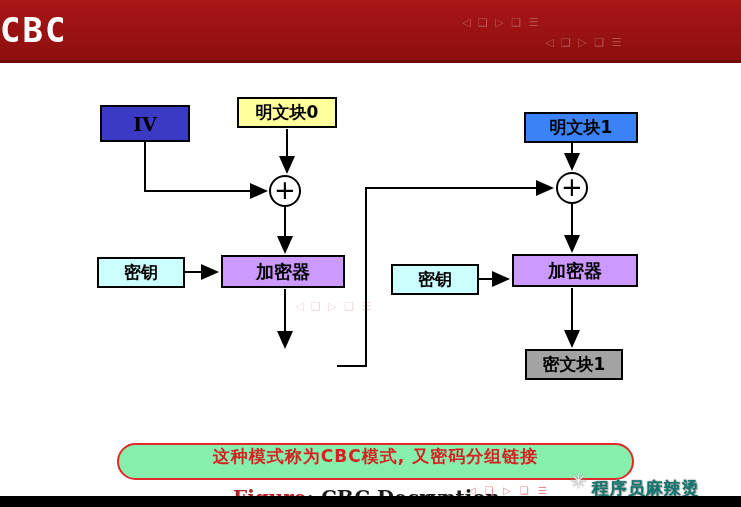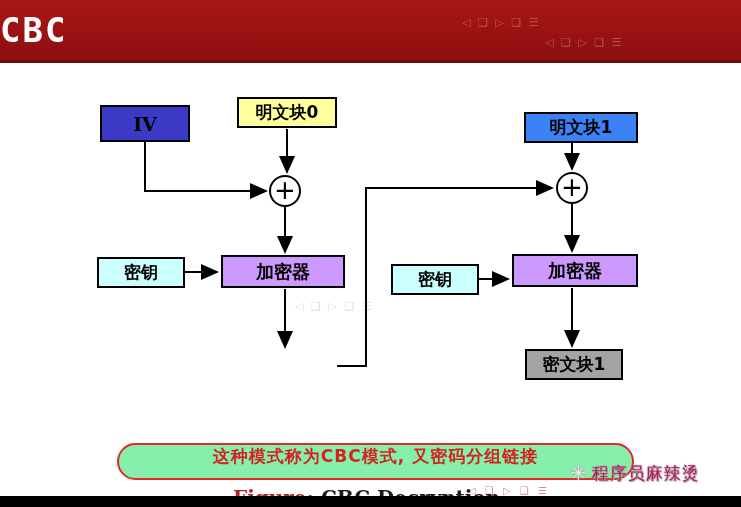--- a/index.html
+++ b/index.html
@@ -66,22 +66,23 @@
   
   .wm-mid{position:absolute;left:295px;top:300px;color:rgba(200,60,60,.22);font-size:11px;letter-spacing:2px;}
   .wm-bottom{position:absolute;left:468px;top:485px;color:rgba(204,40,40,.55);font-size:10px;letter-spacing:3px;}
   .brand{
     position:absolute;left:570px;top:461px;display:flex;align-items:center;gap:5px;
   }
   .brand .brand-icon{
     color:#f0f0f0;font-size:20px;text-shadow:0 0 2px #9a9a9a,0 0 1px #8a8a8a;
   }
   .brand .brand-text{
-    color:#be185d;font-size:17px;font-weight:normal;letter-spacing:1px;
+    color:#0f766e;font-size:17px;font-weight:bold;letter-spacing:1px;
     text-shadow:0 0 2px #9a9a9a,0 0 1px #8a8a8a,1px 1px 1px #aaaaaa;
+    margin-top:16px;
   }
   
   .bottombar{position:absolute;left:0;bottom:0;width:741px;height:11px;background:#000;}
 </style>
 </head>
 <body>
 
 <div class="slide">
 
   <div class="titlebar">

